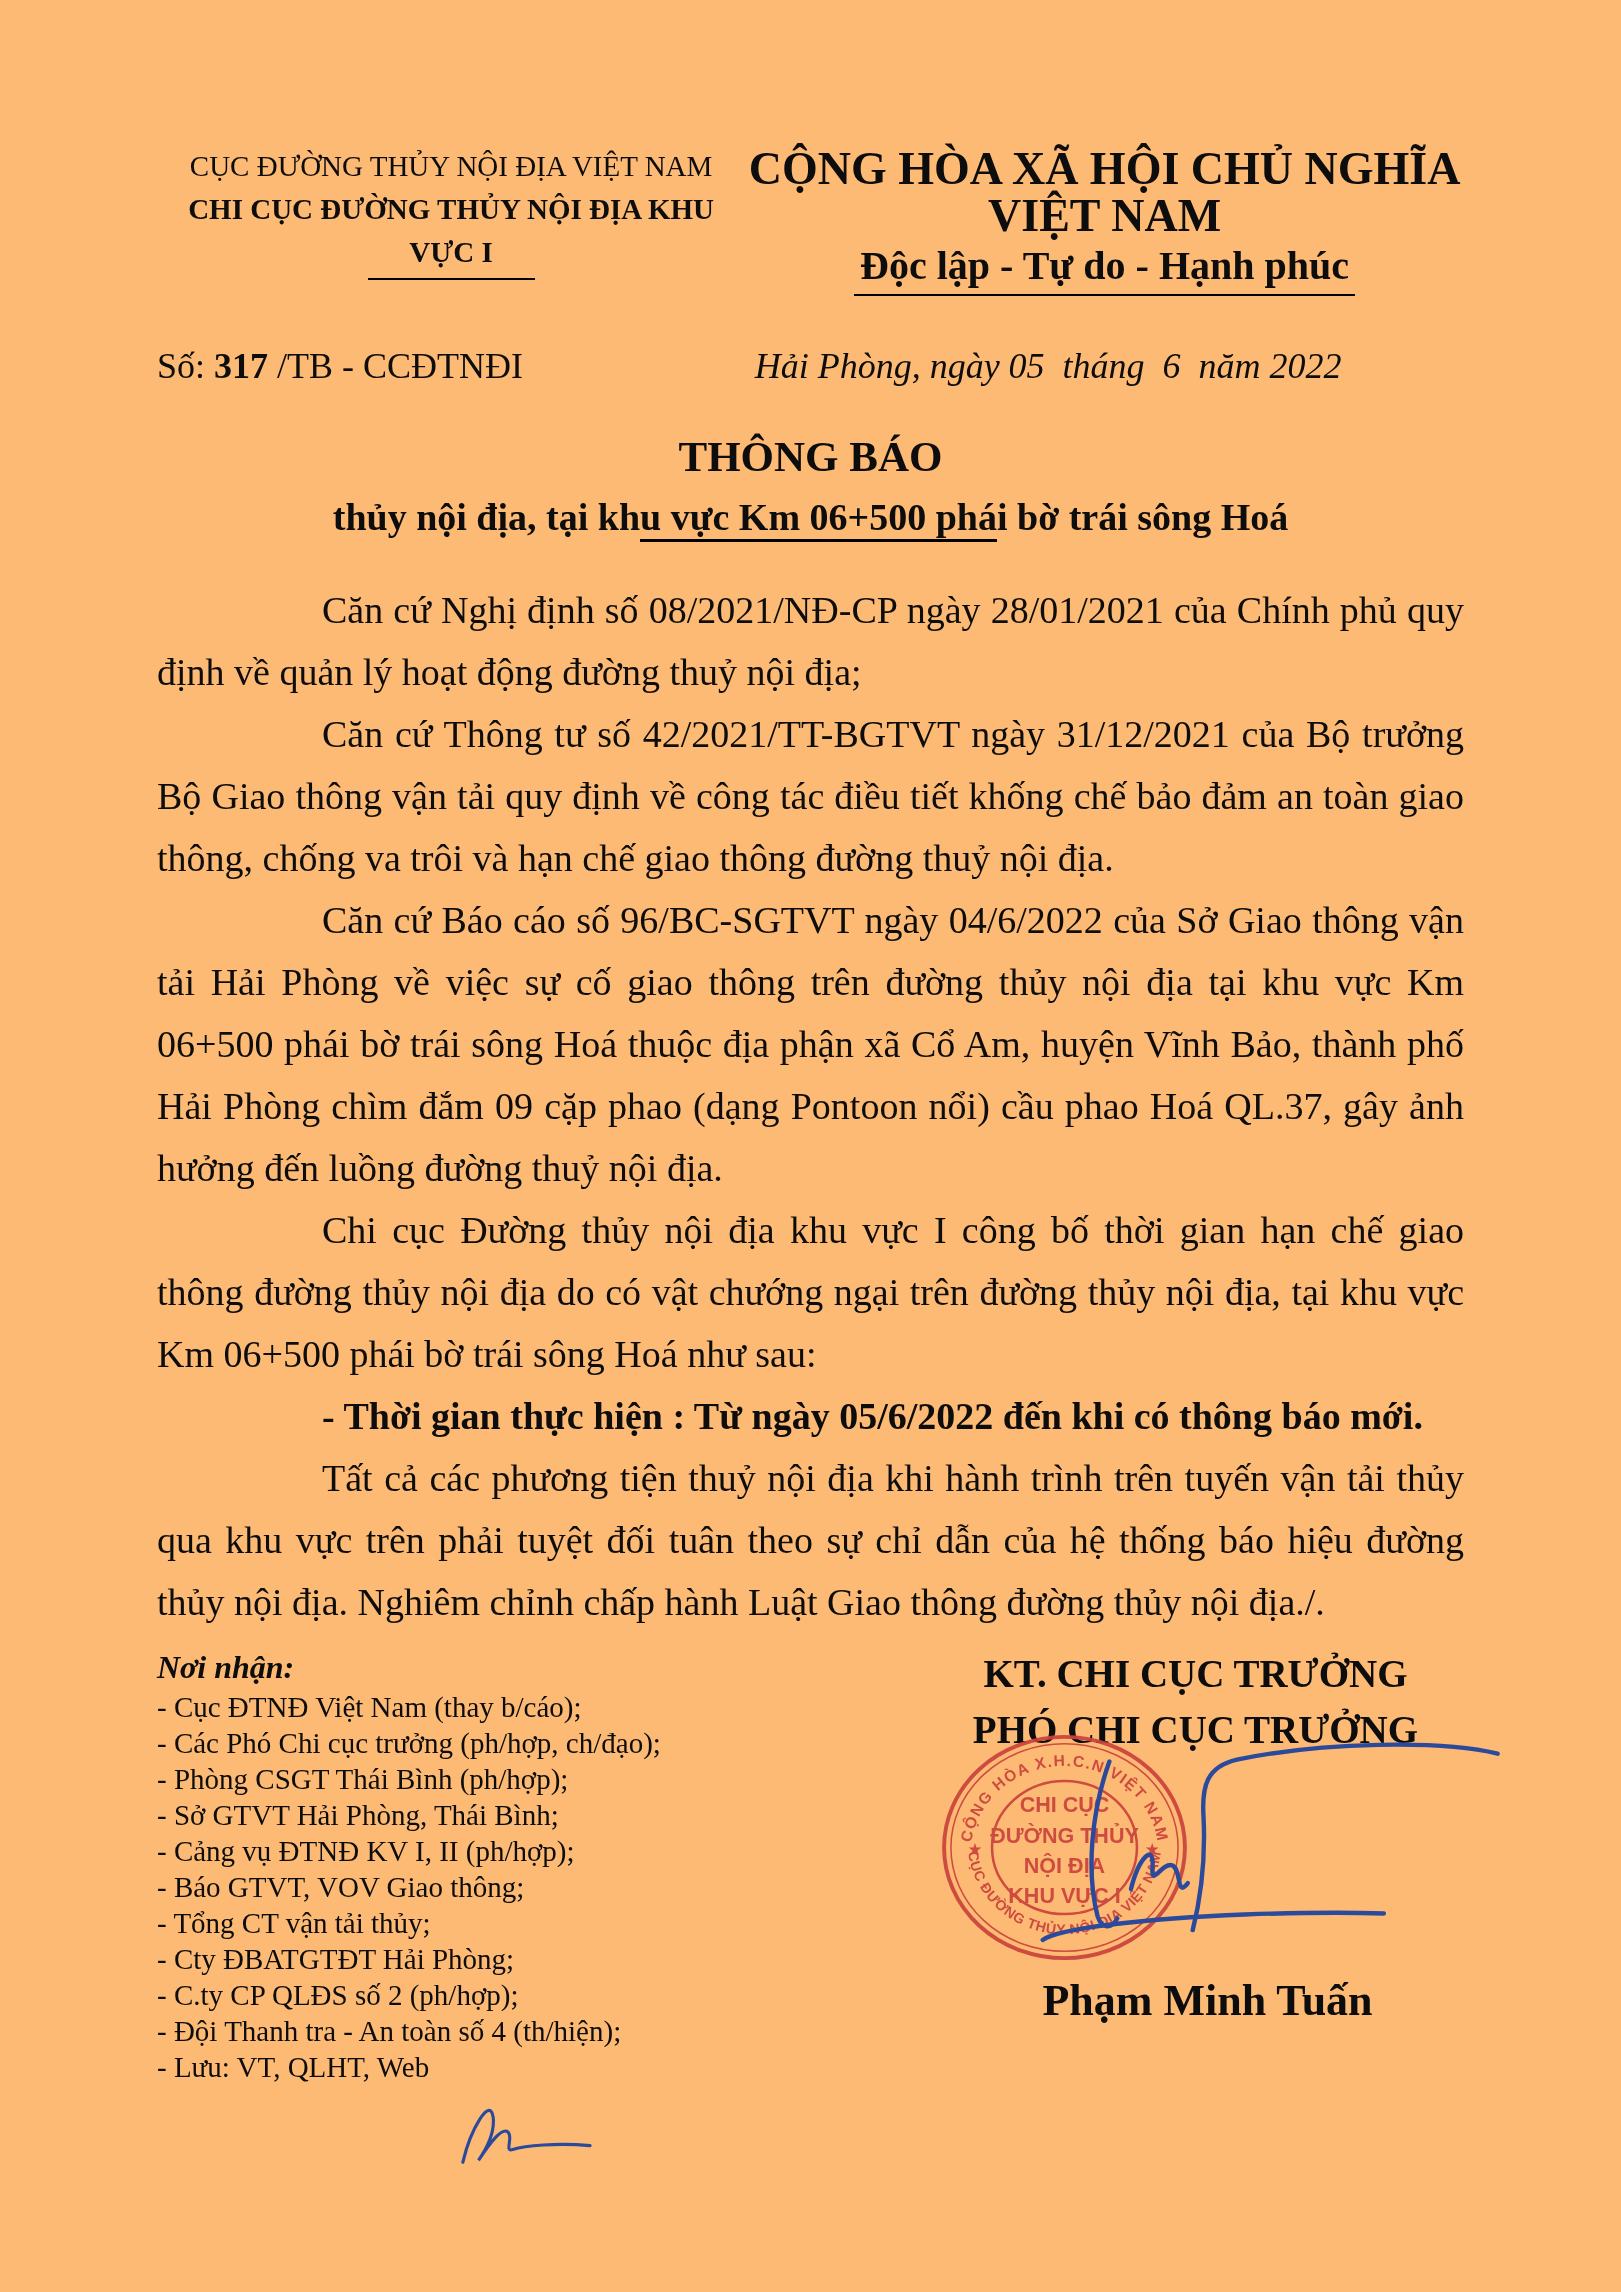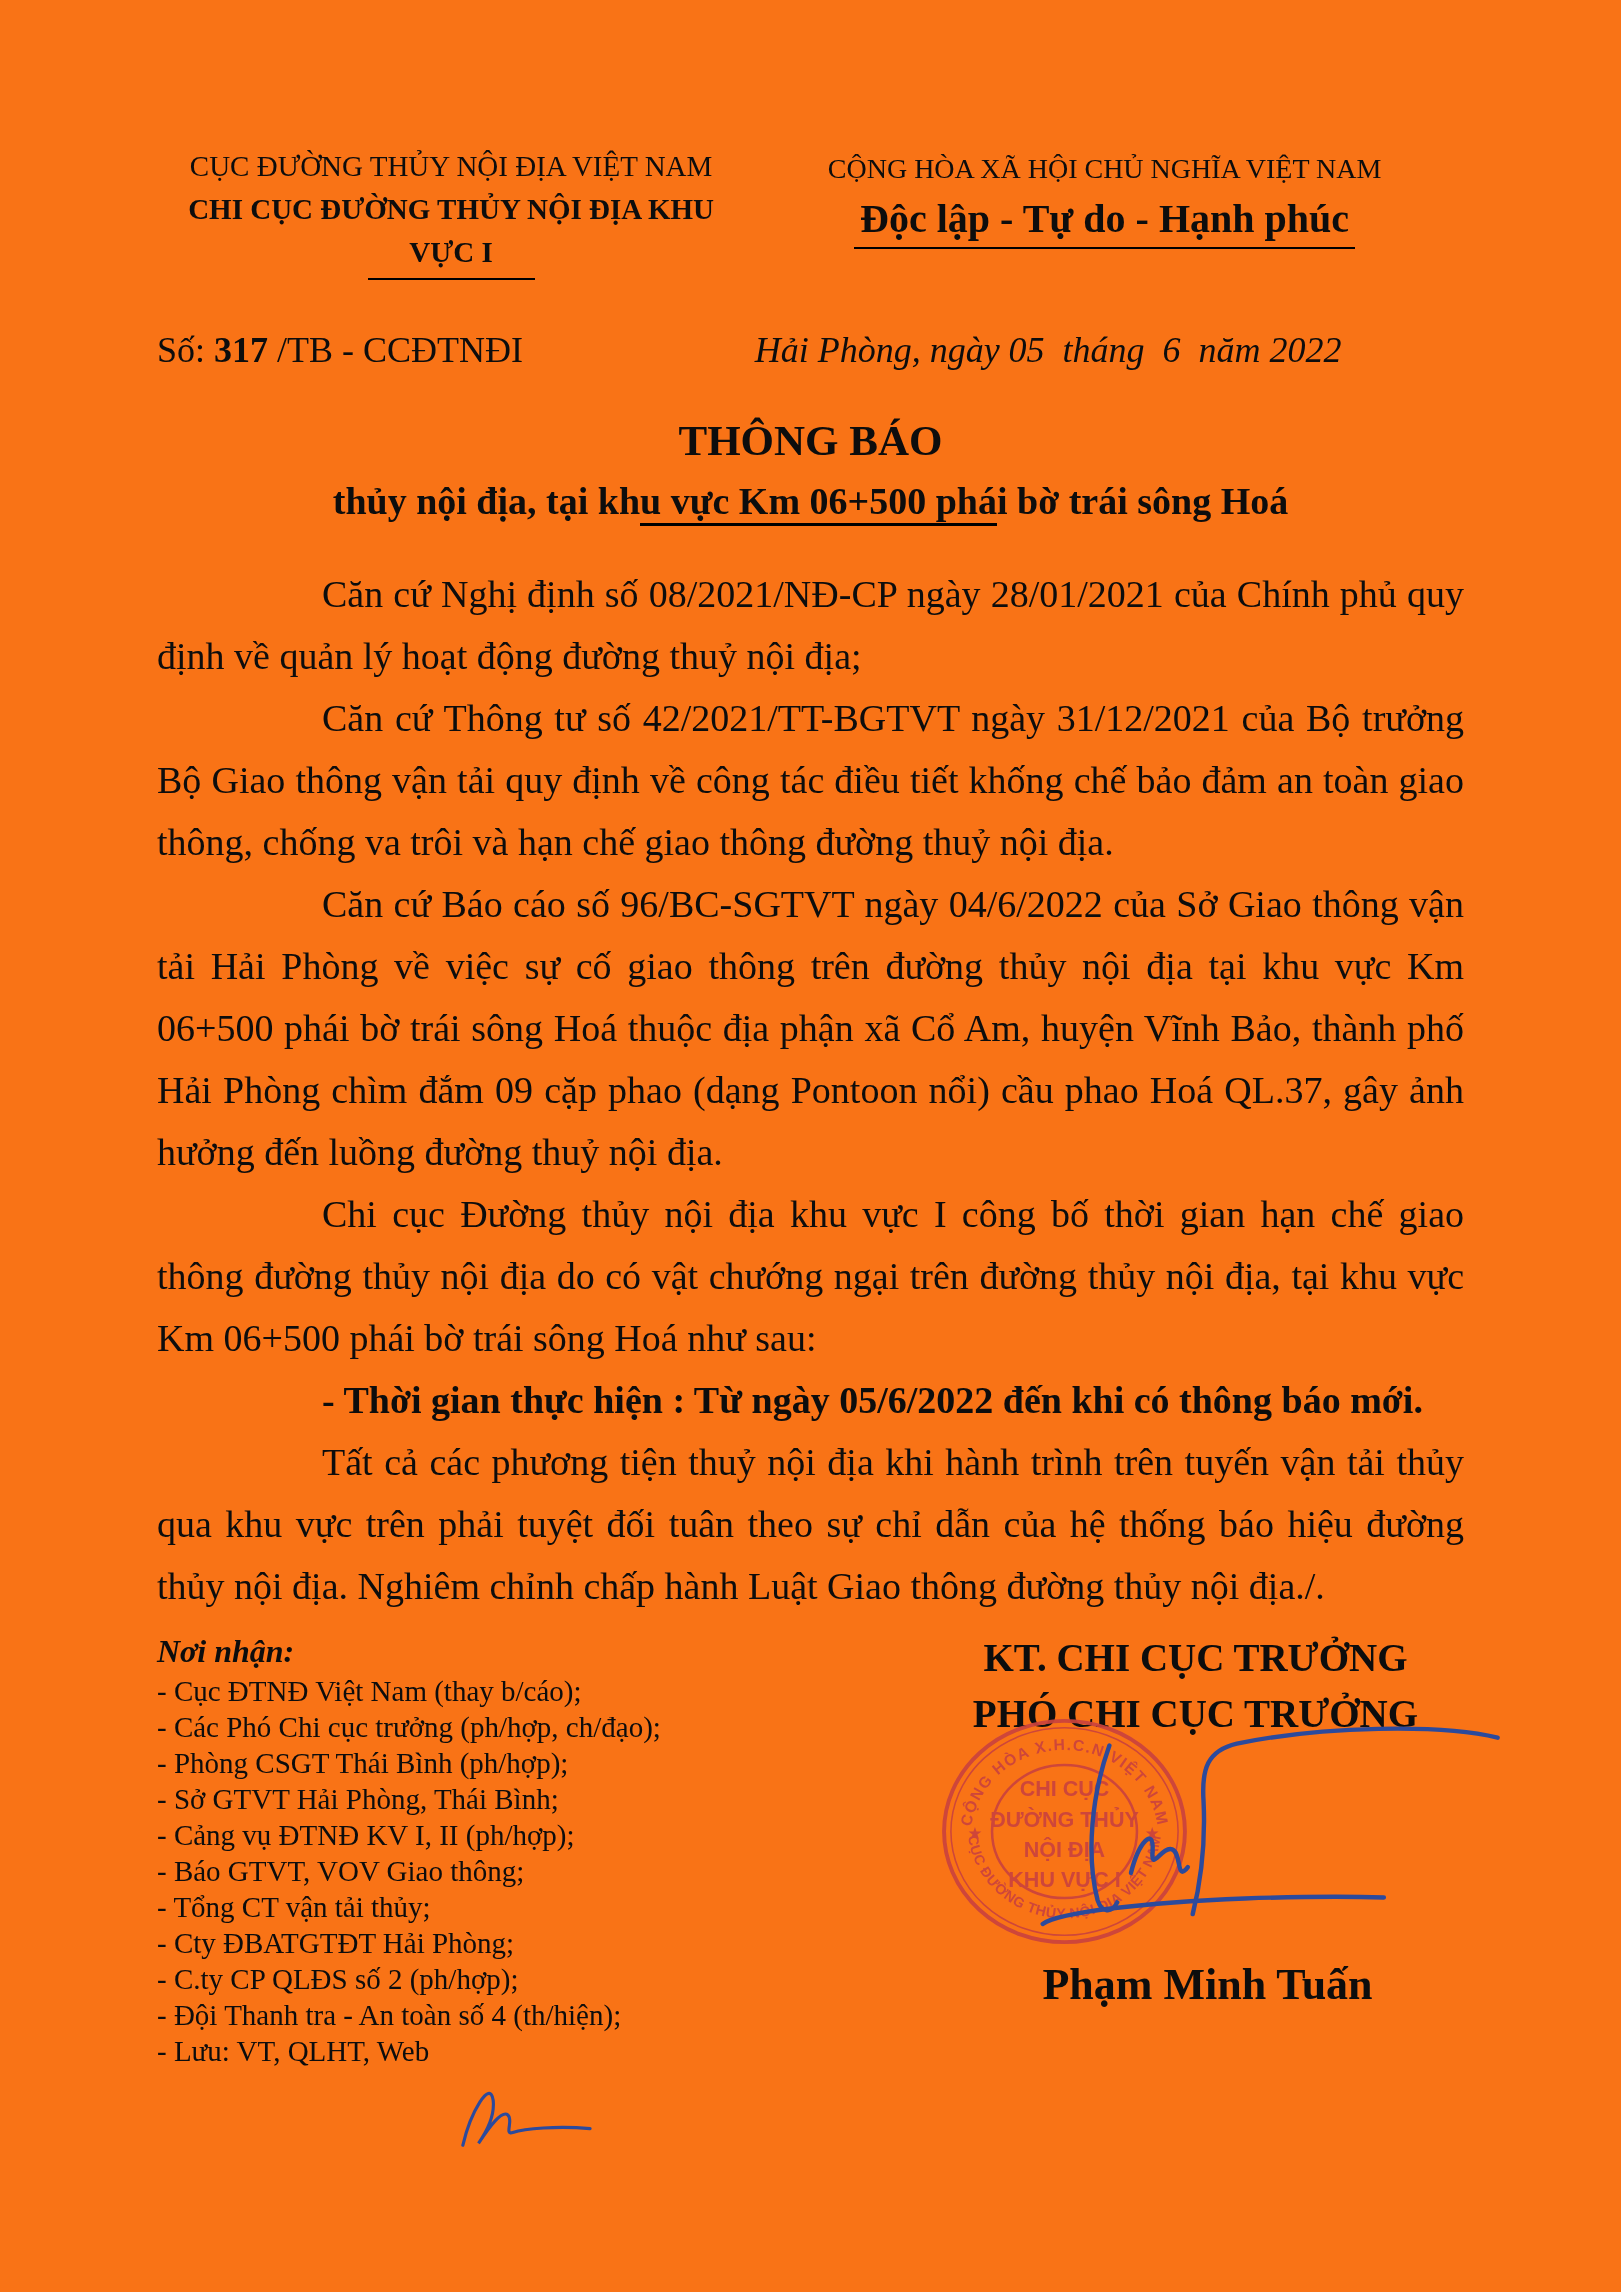--- a/index.html
+++ b/index.html
@@ -1,33 +1,33 @@
 <!DOCTYPE html>
 <html><head>
 <meta charset="utf-8">
 <style>
   html,body{margin:0;padding:0;background:#e8e8e8;}
   .page{
     position:relative;
     width:1621px;height:2293px;
-    background:#f97316;
+    background:#fdba74;
     margin:0 auto;
     font-family:"Liberation Serif","DejaVu Serif",serif;
     color:#0d0d0d;
     overflow:hidden;
     box-sizing:border-box;
     padding:145px 157px 0 157px;
   }
   
   .hdr{display:flex;width:100%;}
   .hdr-left{width:45%;text-align:center;font-size:29px;line-height:43px;}
   .hdr-left .l2{font-weight:bold;}
   .hdr-left .rule{width:167px;border-bottom:2.9px solid #000;margin:3.9px auto 0 auto;}
   .hdr-right{width:55%;text-align:center;}
-  .hdr-right .l1{font-weight:normal;font-size:28px;line-height:47px;}
+  .hdr-right .l1{font-weight:bold;font-size:46px;line-height:47px;}
   .hdr-right .l2{font-weight:bold;font-size:40px;line-height:53px;display:inline-block;
                  border-bottom:2.9px solid #000;padding:0 5.9px 2px 5.9px;}
   
   .numdate{display:flex;margin-top:49px;font-size:36px;}
   .numdate .num{width:46%;text-align:left;}
   .numdate .num b{font-weight:bold;}
   .numdate .date{width:54%;text-align:left;padding-right:7.8px;font-style:italic;white-space:pre;}
   
   .title{margin-top:45px;text-align:center;font-weight:bold;font-size:43px;line-height:49px;}
   .subtitle{margin-top:7.8px;text-align:center;font-weight:bold;font-size:38px;line-height:57px;}

